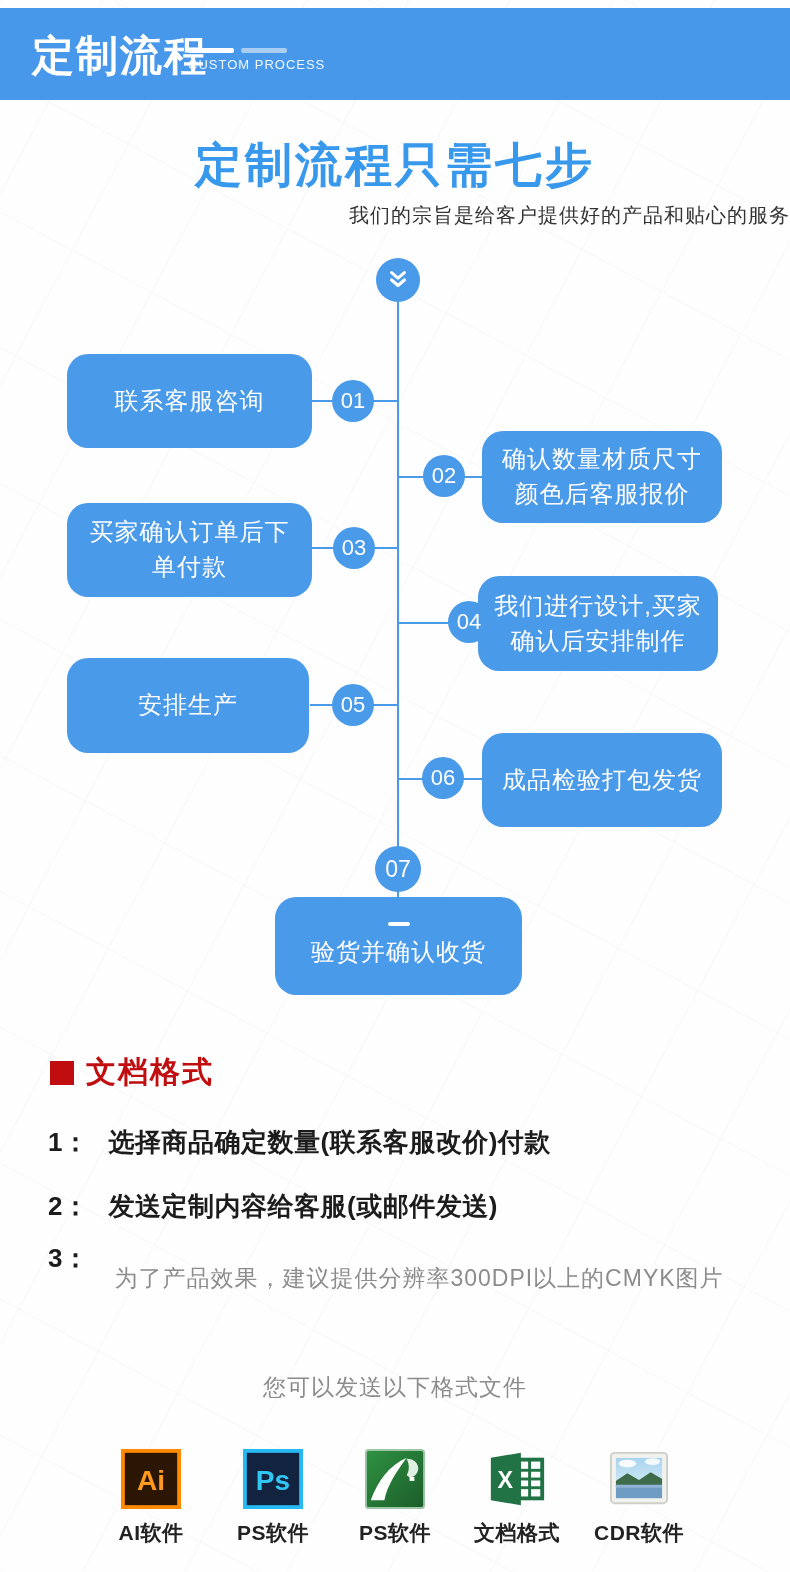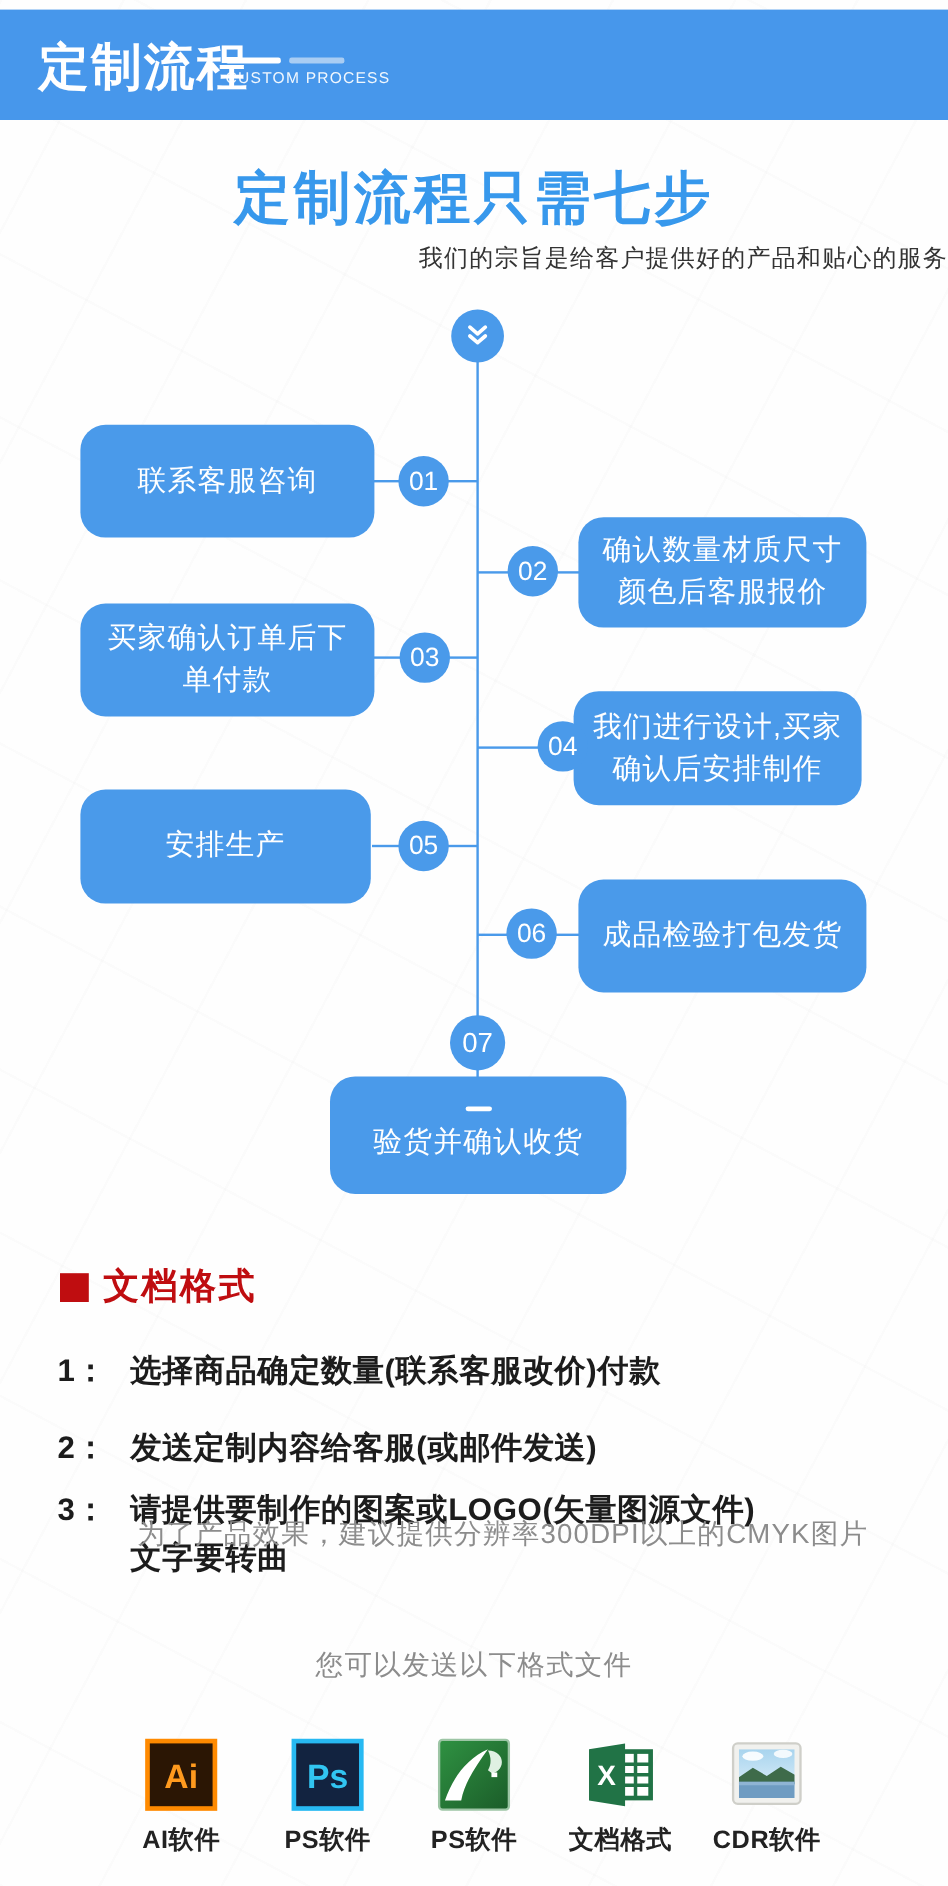--- a/index.html
+++ b/index.html
@@ -197,22 +197,20 @@
   <div class="mat-item mi1">
     <span class="mat-num">1：</span>
     <span class="mat-text">选择商品确定数量(联系客服改价)付款</span>
   </div>
   <div class="mat-item mi2">
     <span class="mat-num">2：</span>
     <span class="mat-text">发送定制内容给客服(或邮件发送)</span>
   </div>
   <div class="mat-item mi3">
     <span class="mat-num">3：</span>
-    <span class="mat-text">请提供要制作的图案或LOGO(矢量图源文件)
-文字要转曲</span>
   </div>
 
   <div class="note-line nl1">为了产品效果，建议提供分辨率300DPI以上的CMYK图片</div>
   <div class="note-line nl2">您可以发送以下格式文件</div>
 
   <div class="formats">
 
     <div class="format-item">
       <svg class="format-icon" viewBox="0 0 64 64">
         <rect x="3" y="3" width="58" height="58" fill="#2b1604" stroke="#ff8a00" stroke-width="4"></rect>

